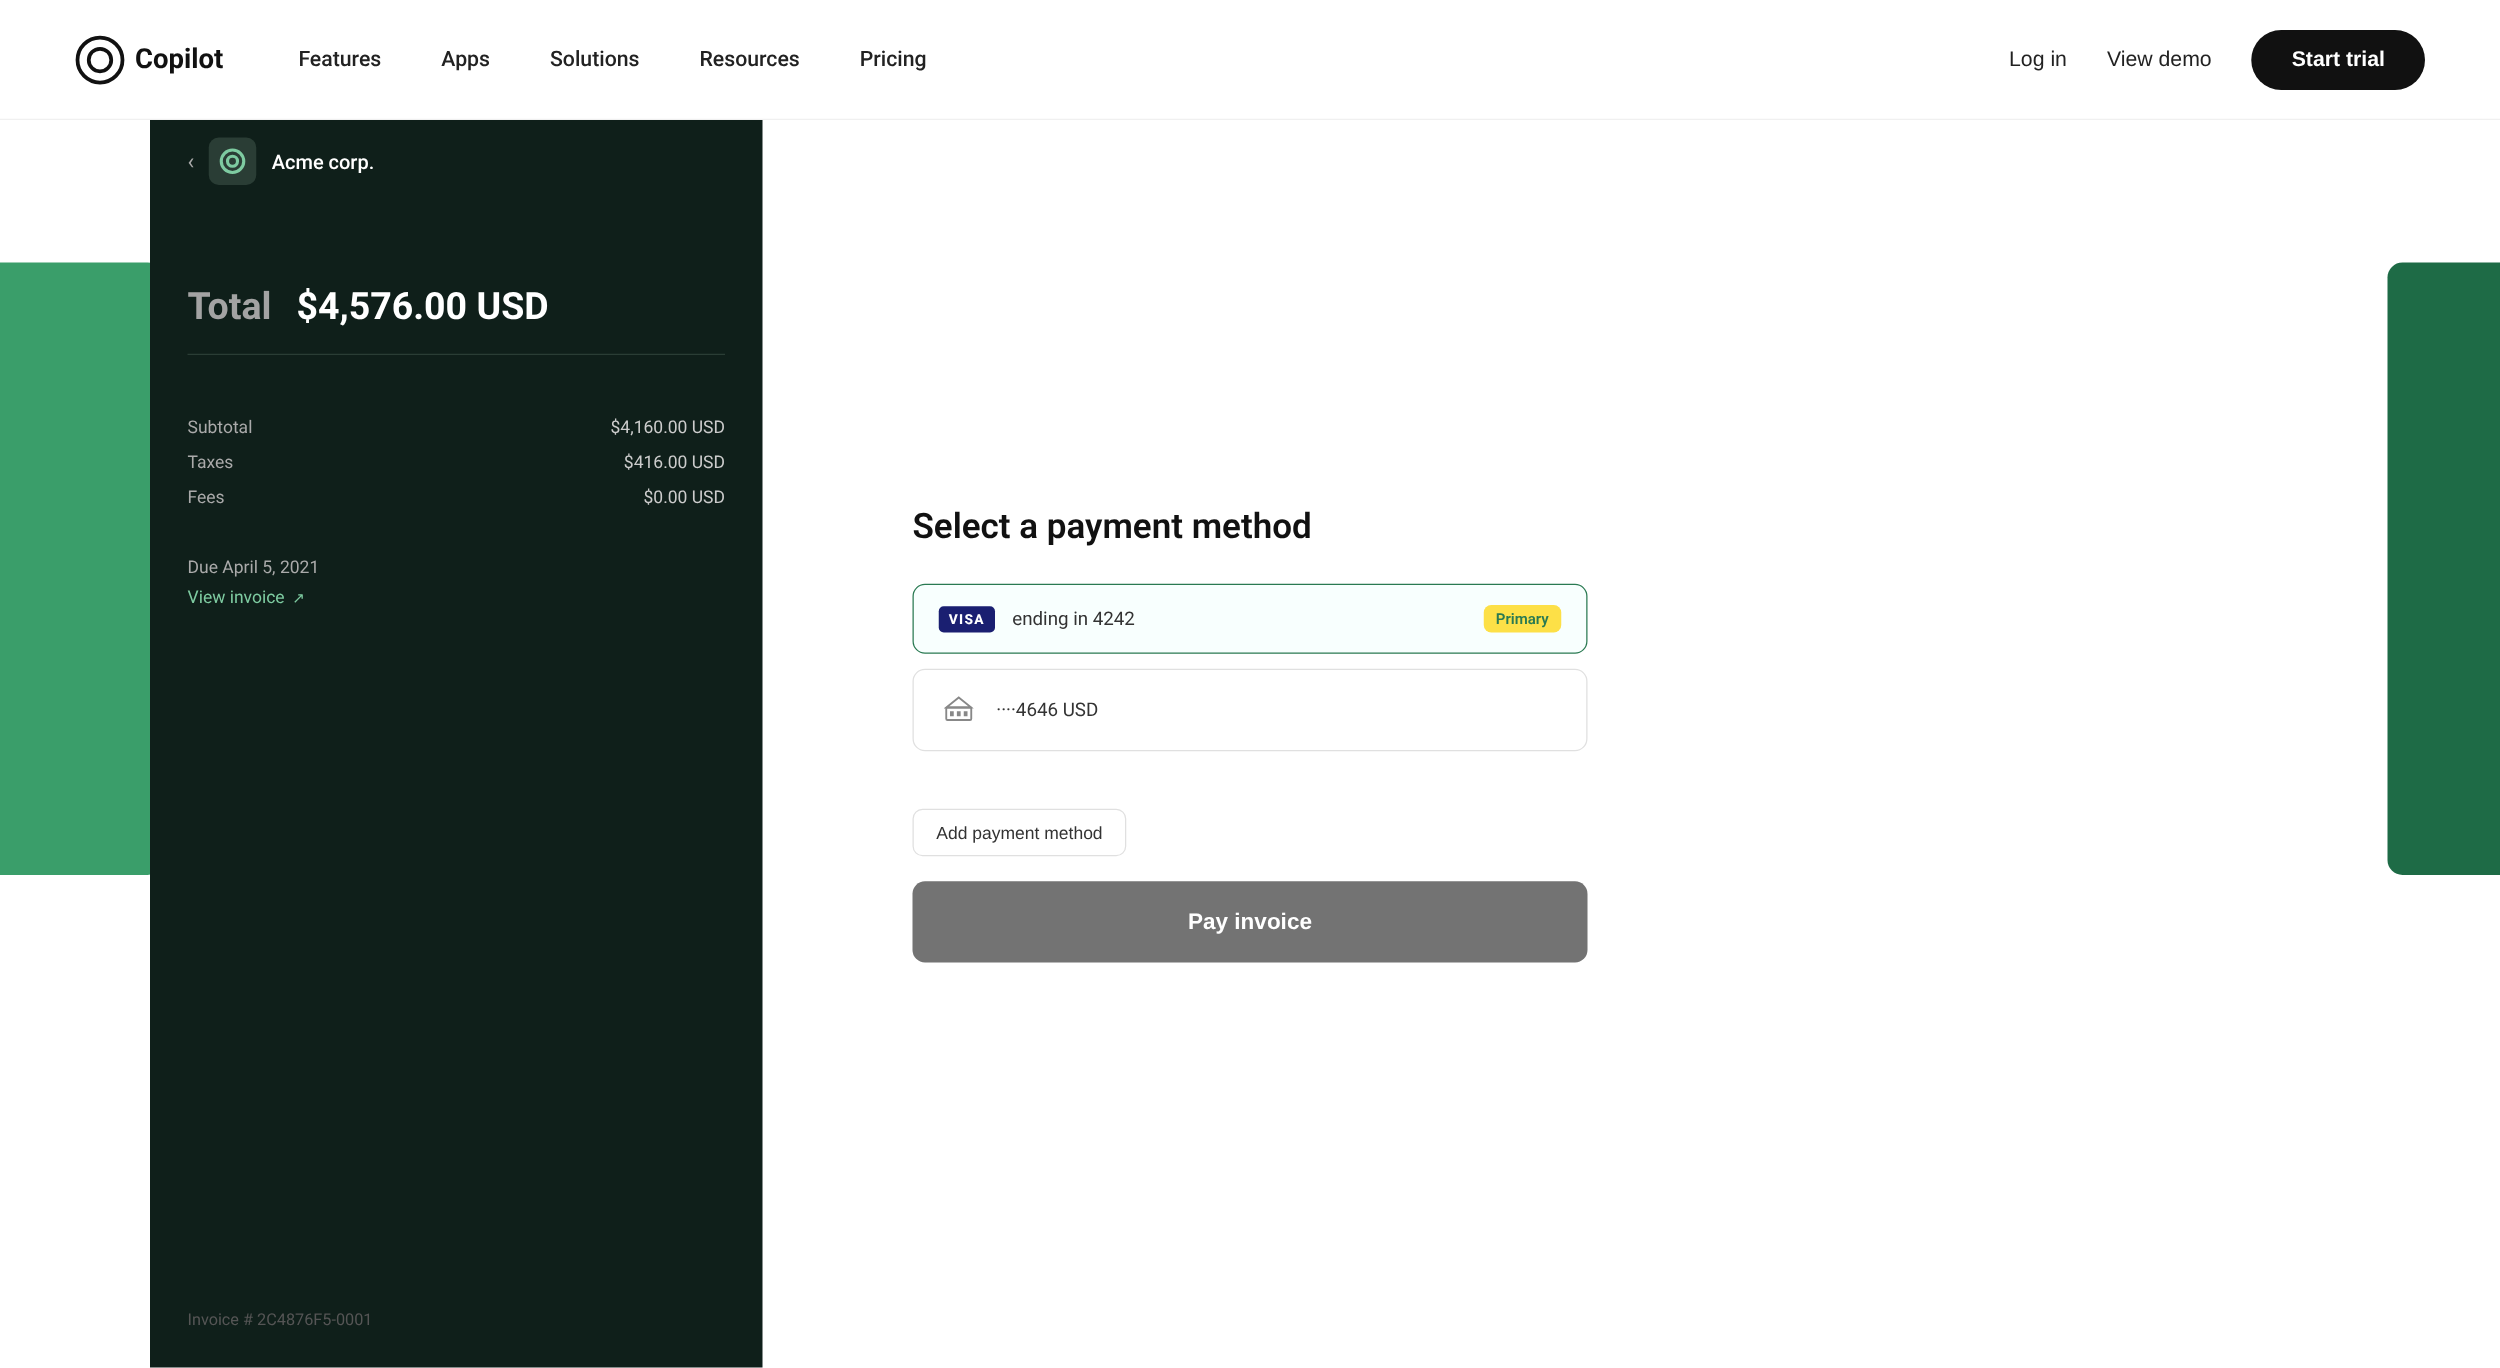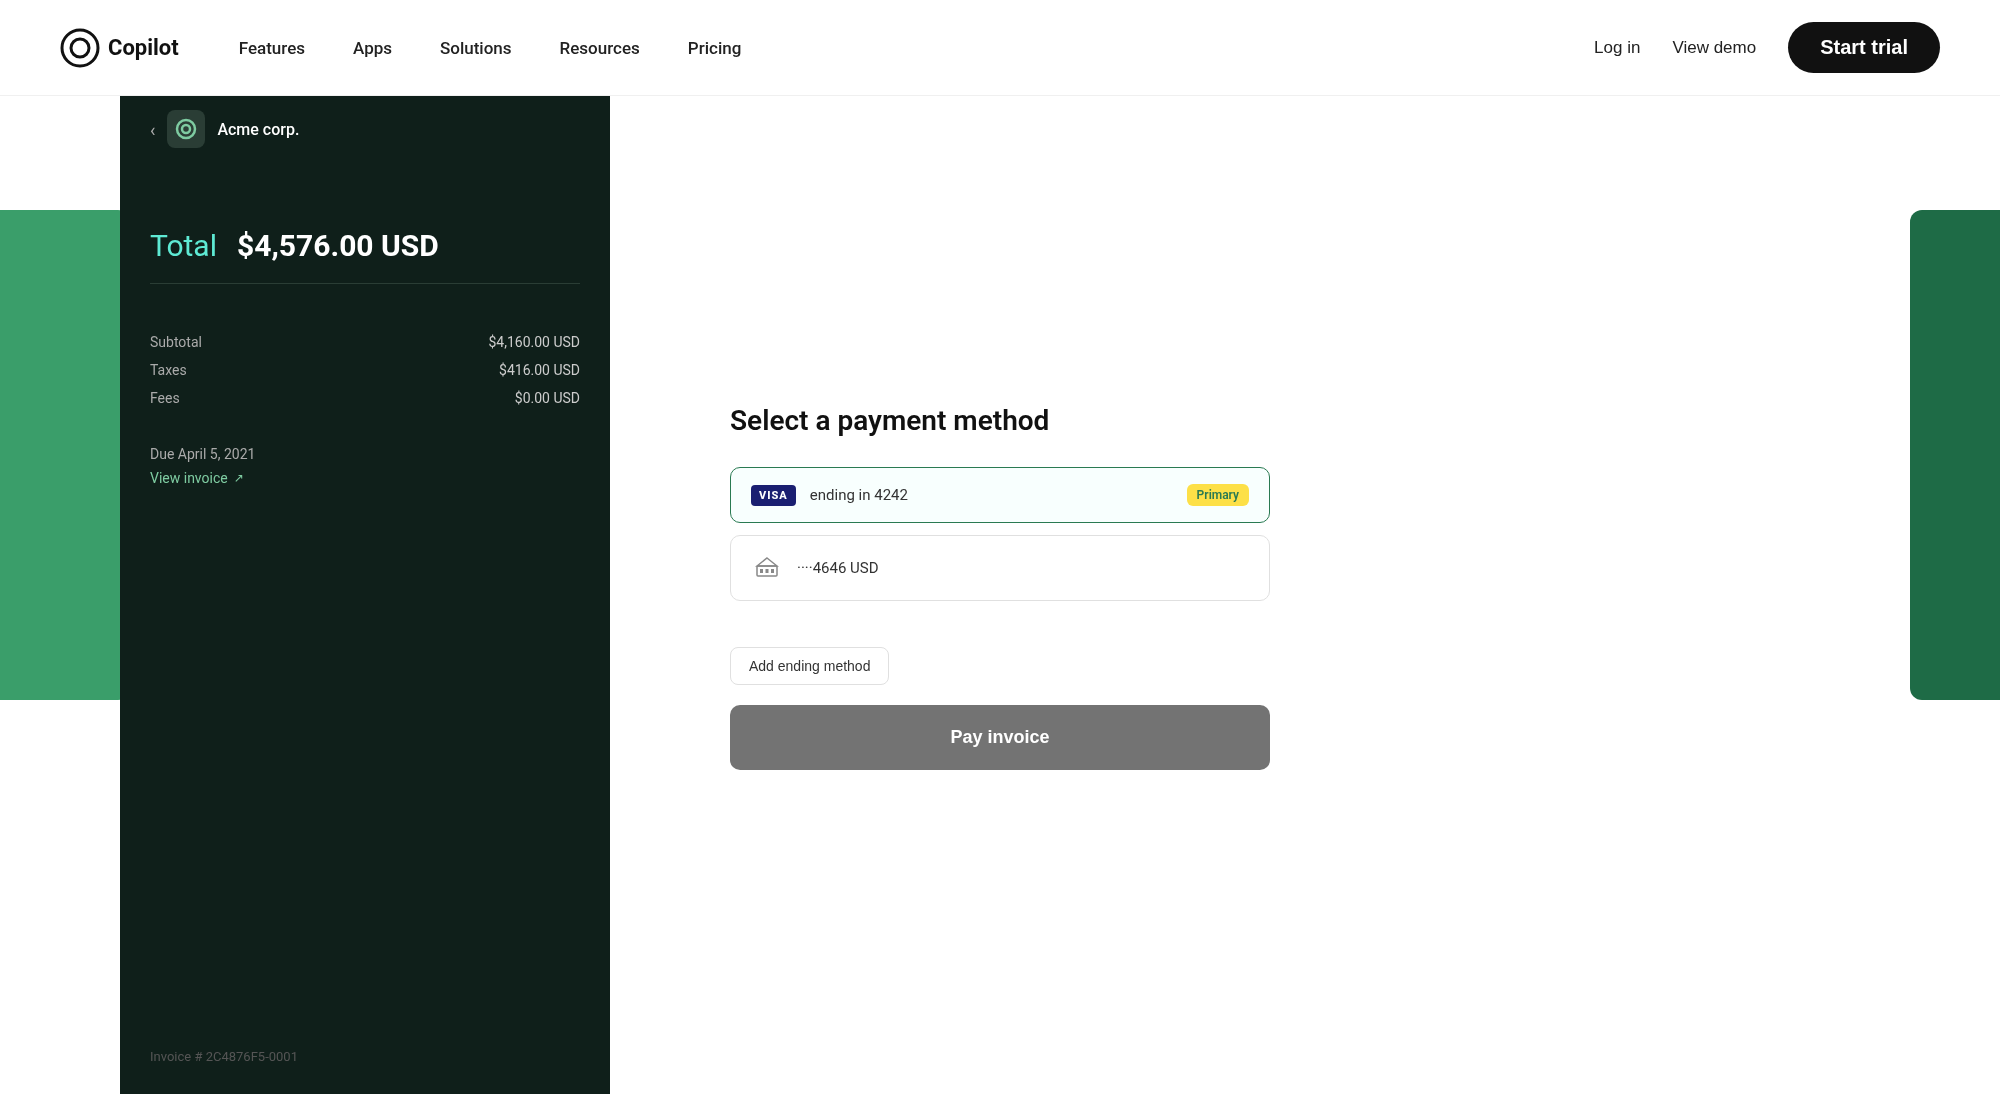--- a/index.html
+++ b/index.html
@@ -62,21 +62,21 @@
       font-weight: 500;
       background: none;
       border: none;
     }
     .btn-start-trial {
       background: #111;
       color: #fff;
       border: none;
       border-radius: 50px;
       padding: 14px 32px;
-      font-size: 20px;
+      font-size: 17px;
       font-weight: 600;
       cursor: pointer;
     }
 
     
     .side-panel-left {
       position: absolute;
       left: 0;
       top: 210px;
       width: 130px;
@@ -141,22 +141,22 @@
       padding: 60px 30px 30px 30px;
     }
     .invoice-total-row {
       display: flex;
       align-items: baseline;
       gap: 20px;
       margin-bottom: 20px;
     }
     .total-label {
       font-size: 30px;
-      font-weight: 400;
-      color: #5eead4;
+      font-weight: 700;
+      color: #a3a3a3;
     }
     .total-amount {
       font-size: 30px;
       font-weight: 700;
       color: #fff;
     }
     .invoice-divider {
       border: none;
       border-top: 1px solid #2a3d35;
       margin: 10px 0 20px 0;
@@ -407,16 +407,16 @@
           <path d="M12 2L22 10H2L12 2Z" stroke="#888" stroke-width="1.5" fill="none"></path>
           <rect x="5" y="13" width="3" height="4" fill="#888"></rect>
           <rect x="10.5" y="13" width="3" height="4" fill="#888"></rect>
           <rect x="16" y="13" width="3" height="4" fill="#888"></rect>
         </svg>
       </div>
       <span class="payment-method-text">····4646 USD</span>
     </div>
   </div>
 
-  <button class="add-payment-btn">Add ending method</button>
+  <button class="add-payment-btn">Add payment method</button>
 
   <button class="pay-invoice-btn">Pay invoice</button>
 </div>
 
 </body></html>

